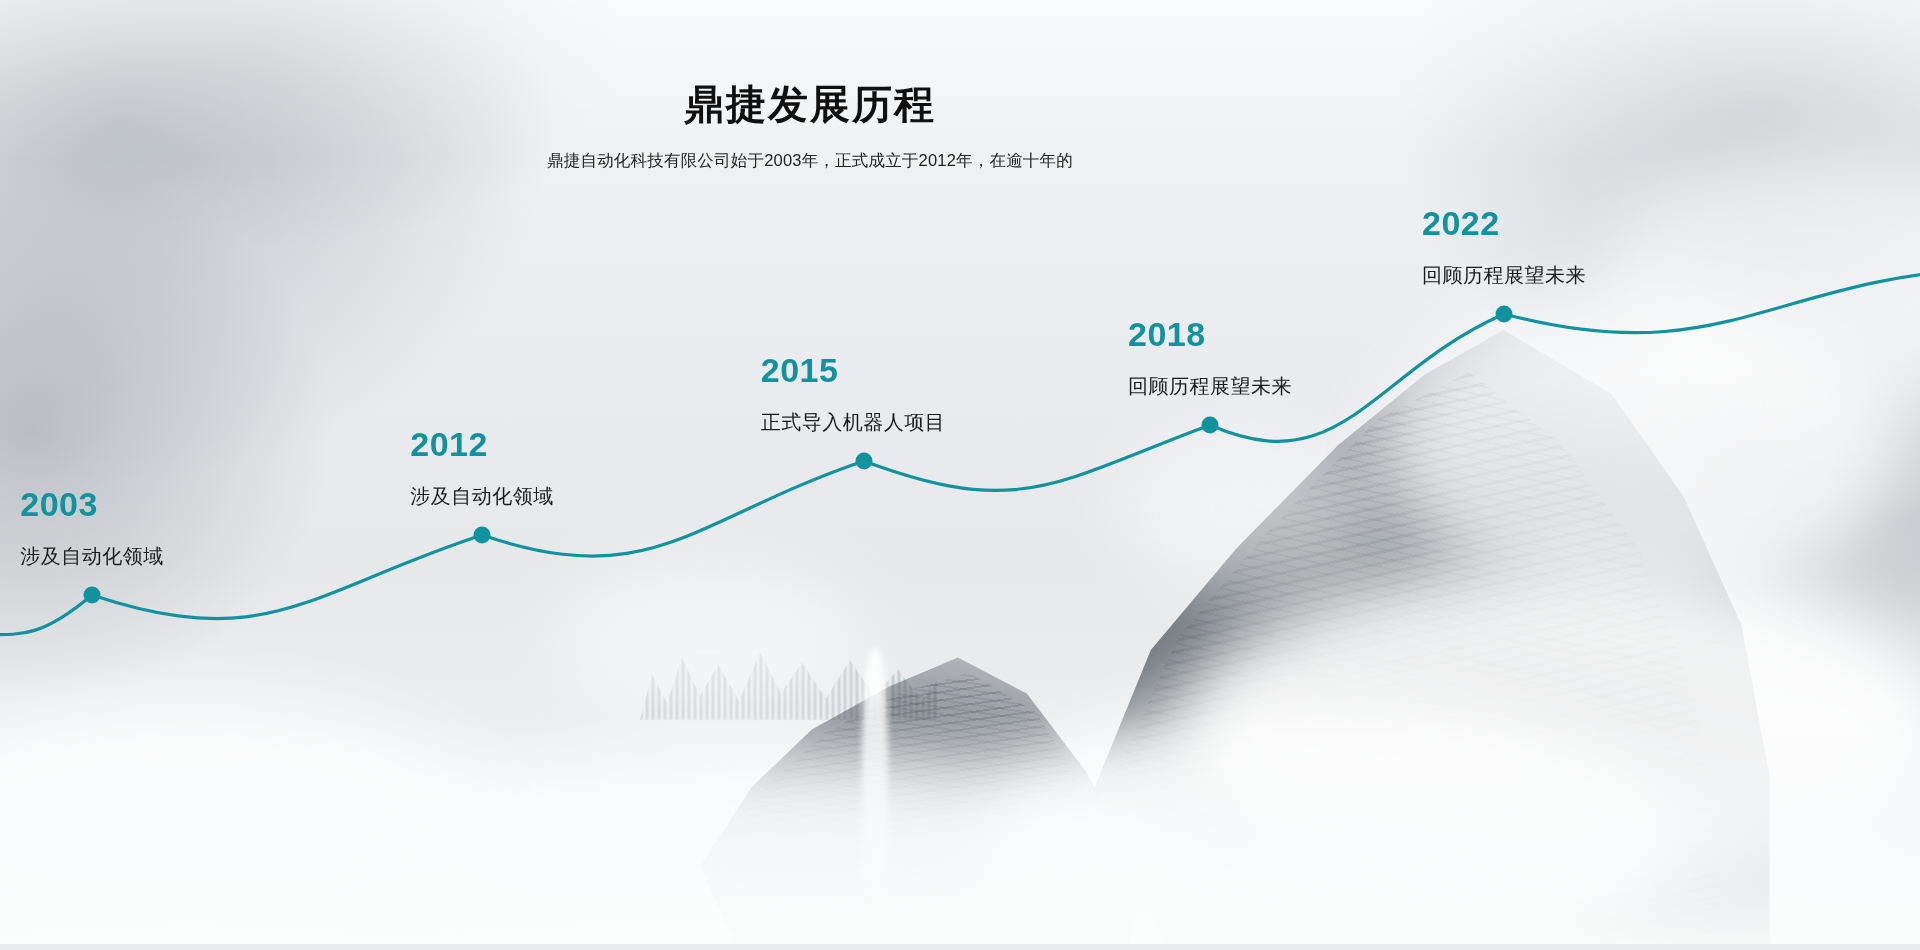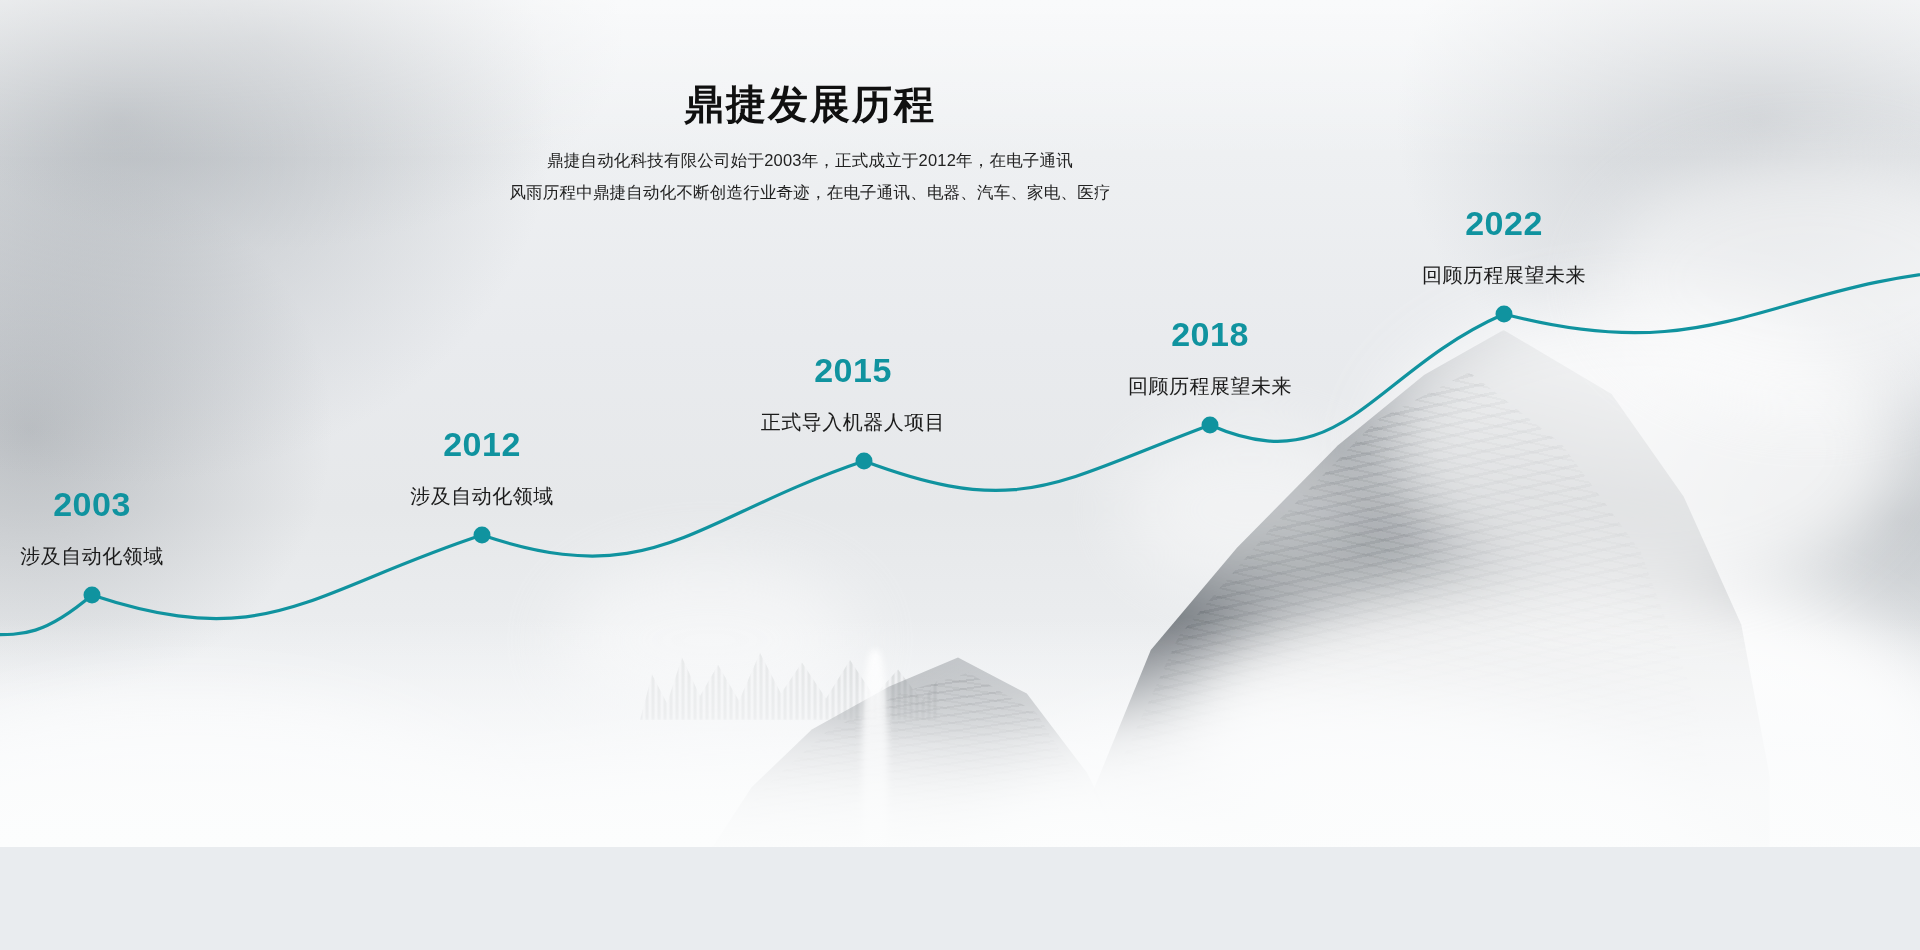--- a/index.html
+++ b/index.html
@@ -1,21 +1,21 @@
 <!DOCTYPE html>
 <html><head>
 <meta charset="utf-8">
 <style>
   html,body{margin:0;padding:0;}
   body{
     width:1920px;height:950px;overflow:hidden;
     font-family:"Liberation Sans","DejaVu Sans",sans-serif;
     background:#e9ecef;
   }
-  #stage{position:relative;width:1920px;height:847px;overflow:hidden;}
+  #stage{position:relative;width:1920px;height:944px;overflow:hidden;}
 
   
   .bg{position:absolute;inset:0;}
   .bg-base{
     background:
       linear-gradient(180deg,#f2f4f6 0%,#eef0f2 18%,#e9ebee 40%,#e6e8ea 60%,#eceef0 78%,#f4f5f6 100%);
   }
   .bg-haze-l{
     background:
       radial-gradient(ellipse 620px 520px at 120px 120px, rgba(150,156,162,.55), rgba(150,156,162,0) 70%),
@@ -98,21 +98,21 @@
   }
   .page-desc{
     font-size:16.5px;color:#222;line-height:1.95;margin:0;font-weight:500;
     letter-spacing:.2px;
   }
   .page-desc span{display:block;}
 
   
   .timeline{position:absolute;inset:0;}
   .curve{position:absolute;left:0;top:0;}
-  .milestone{position:absolute;text-align:center;transform:translateX(-50%);}
+  .milestone{position:absolute;transform:translateX(-50%);}
   .ms-year{
     font-size:34px;font-weight:bold;color:#10939f;line-height:1.05;
     letter-spacing:.5px;
   }
   .ms-label{
     font-size:20px;color:#1b1b1b;font-weight:500;margin-top:20px;
     letter-spacing:.5px;white-space:nowrap;
   }
 </style>
 </head>
@@ -136,22 +136,21 @@
   <div class="cloud c5"></div>
   <div class="cloud c6"></div>
   <div class="cloud c7"></div>
   <div class="cloud c8"></div>
   <div class="top-fade"></div>
   <div class="bottom-fade"></div>
 
   <div class="header">
     <h1 class="page-title">鼎捷发展历程</h1>
     <p class="page-desc">
-      <span>鼎捷自动化科技有限公司始于2003年，正式成立于2012年，在电子通讯</span>
-      <span>风雨历程中鼎捷自动化不断创造行业奇迹，在电子通讯、电器、汽车、家电、医疗</span>
+      <span>鼎捷自动化科技有限公司始于2003年，正式成立于2012年，在逾十年的</span>
     </p>
   </div>
 
   <div class="timeline">
     <svg class="curve" width="1920" height="950" viewBox="0 0 1920 950">
       <path id="tl-path" fill="none" stroke="#10939f" stroke-width="3.2" stroke-linecap="round" d="M -60 637 C 8.400000000000006 627, 23.599999999999994 653, 92 595 C 267.5 653, 306.5 593, 482 535 C 653.9 593, 692.1 519, 864 461 C 1019.7 519, 1054.3 483, 1210 425 C 1342.3 483, 1371.7 372, 1504 314 C 1722.7 372, 1771.3 278, 1990 268"></path>
       <g id="tl-dots">
           <circle cx="92" cy="595" r="8.5" fill="#10939f"></circle>
           <circle cx="482" cy="535" r="8.5" fill="#10939f"></circle>
           <circle cx="864" cy="461" r="8.5" fill="#10939f"></circle>

